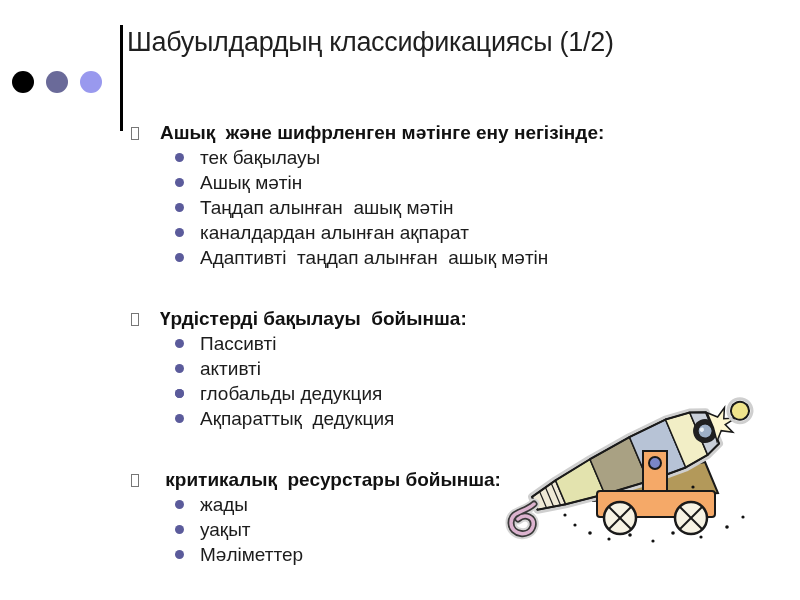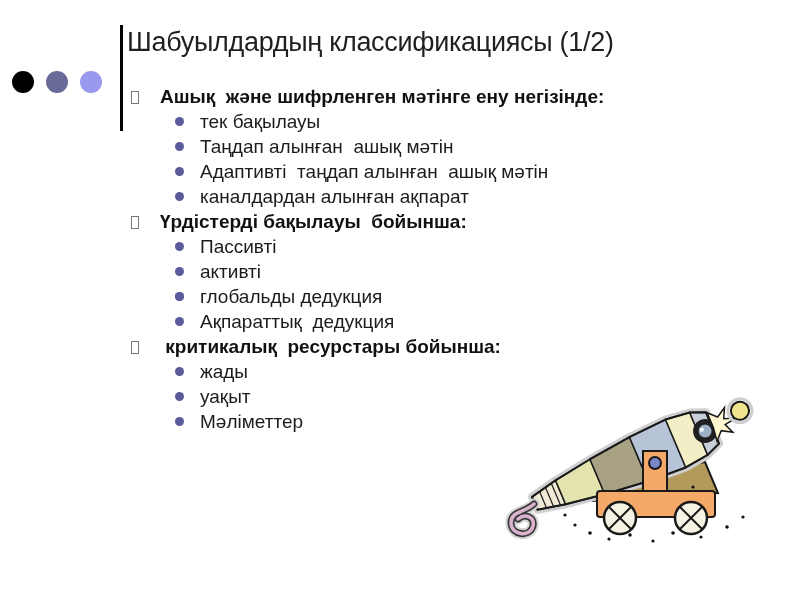--- a/index.html
+++ b/index.html
@@ -19,21 +19,21 @@
   
   .title{
     position:absolute;left:127px;top:27px;margin:0;
     font-size:27px;font-weight:400;color:#1f1f1f;letter-spacing:-0.3px;
     white-space:pre;
   }
   
   .bullets{position:absolute;left:128px;top:84px;width:565px;}
   .li{position:relative;line-height:25px;font-size:19px;}
   .li .txt{white-space:pre-wrap;}
-  .l1{padding-left:32px;font-weight:bold;color:#111;}
+  .l1{padding-left:32px;font-weight:bold;color:#111;margin-top:36px;}
   .l2{padding-left:72px;font-weight:normal;}
   .marker-box{
     position:absolute;left:3px;top:7px;
     width:6px;height:11px;border:1px solid #777;background:#fff;
   }
   .marker-dot{
     position:absolute;left:47px;top:8px;
     width:9px;height:9px;border-radius:50%;
   }
   
@@ -50,23 +50,24 @@
     <span class="corner-dot" style="background: rgb(153, 153, 238);"></span>
   </div>
 
   <div class="divider" style="background: rgb(0, 0, 0);"></div>
 
   <h1 class="title">Шабуылдардың классификациясы (1/2)</h1>
 
   <div class="bullets" id="bullets">
       <div class="li l1"><span class="marker-box"></span><span class="txt">Ашық  және шифрленген мәтінге ену негізінде:</span></div>
       <div class="li l2"><span class="marker-dot" style="background: rgb(91, 91, 155);"></span><span class="txt">тек бақылауы</span></div>
+      <div class="li l2"><span class="marker-dot" style="background: rgb(91, 91, 155);"></span><span class="txt">Ашық мәтін</span></div>
       <div class="li l2"><span class="marker-dot" style="background: rgb(91, 91, 155);"></span><span class="txt">Таңдап алынған  ашық мәтін</span></div>
+      <div class="li l2"><span class="marker-dot" style="background: rgb(91, 91, 155);"></span><span class="txt">каналдардан алынған ақпарат</span></div>
       <div class="li l2"><span class="marker-dot" style="background: rgb(91, 91, 155);"></span><span class="txt">Адаптивті  таңдап алынған  ашық мәтін</span></div>
-      <div class="li l2"><span class="marker-dot" style="background: rgb(91, 91, 155);"></span><span class="txt">каналдардан алынған ақпарат</span></div>
       <div class="li l1"><span class="marker-box"></span><span class="txt">Үрдістерді бақылауы  бойынша:</span></div>
       <div class="li l2"><span class="marker-dot" style="background: rgb(91, 91, 155);"></span><span class="txt">Пассивті</span></div>
       <div class="li l2"><span class="marker-dot" style="background: rgb(91, 91, 155);"></span><span class="txt">активті</span></div>
       <div class="li l2"><span class="marker-dot" style="background: rgb(91, 91, 155);"></span></div>
       <div class="li l2"><span class="marker-dot" style="background: rgb(91, 91, 155);"></span><span class="txt">глобальды дедукция</span></div>
       <div class="li l2"><span class="marker-dot" style="background: rgb(91, 91, 155);"></span><span class="txt">Ақпараттық  дедукция</span></div>
       <div class="li l1"><span class="marker-box"></span><span class="txt"> критикалық  ресурстары бойынша:</span></div>
       <div class="li l2"><span class="marker-dot" style="background: rgb(91, 91, 155);"></span><span class="txt">жады</span></div>
       <div class="li l2"><span class="marker-dot" style="background: rgb(91, 91, 155);"></span><span class="txt">уақыт</span></div>
       <div class="li l2"><span class="marker-dot" style="background: rgb(91, 91, 155);"></span><span class="txt">Мәліметтер</span></div>

